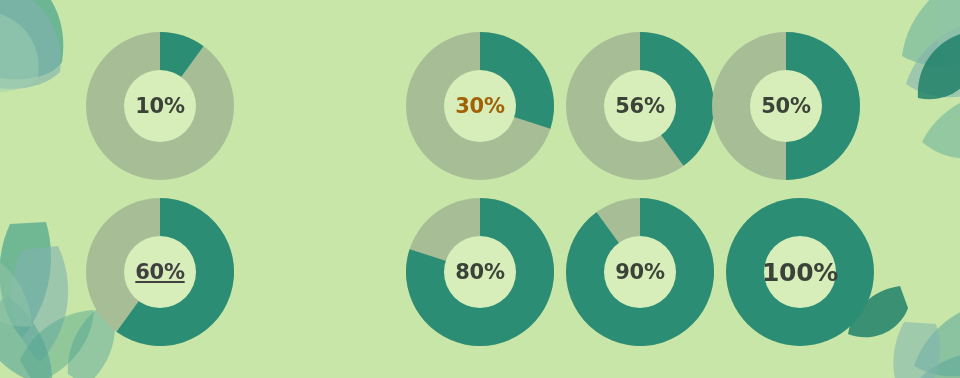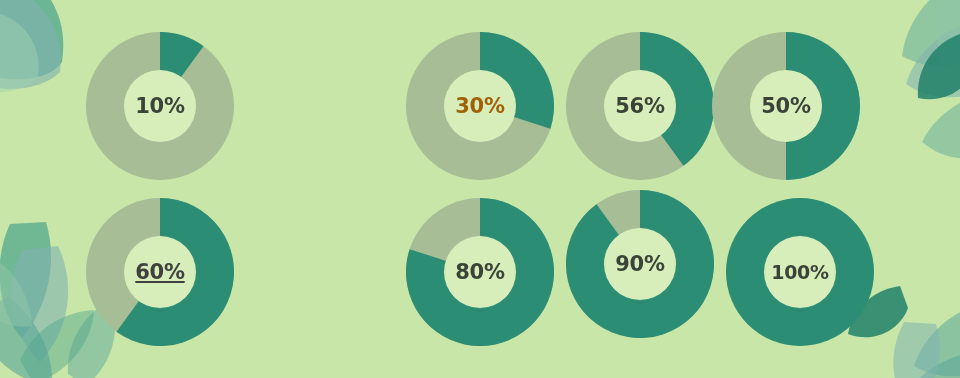--- a/index.html
+++ b/index.html
@@ -54,21 +54,21 @@
     display: flex;
     align-items: center;
     justify-content: center;
     font-family: "DejaVu Sans", sans-serif;
     font-weight: 700;
     font-size: 21px;
     letter-spacing: -0.3px;
     color: #3b4338;
     user-select: none;
   }
-  .donut-label.wide { font-size: 19px; }
+  .donut-label.wide { font-size: 25px; }
 </style>
 </head>
 <body>
 
 <div id="stage">
 
   <svg id="bg-decor" viewBox="0 0 960 378" xmlns="http://www.w3.org/2000/svg">
 
     <g>
       <path d="M -10 -40 C 40 -30 70 10 62 62 C 50 80 10 86 -24 70 Z" fill="#4fa58c" opacity="0.75"></path>
@@ -143,21 +143,21 @@
         <div class="donut-label" style="color: #404040; text-decoration: underline;">60%</div>
       </div>
       <div class="donut" style="left: 406px; top: 198px;">
         <svg viewBox="0 0 148 148">
           <circle cx="74" cy="74" r="74" fill="#a7bd96"></circle>
           <path d="M 74 74 L 74 0 A 74 74 0 1 1 3.6218177941586305 51.132742416253905 Z" fill="#2b8d74"></path>
           <circle cx="74" cy="74" r="36" fill="#d7eeba"></circle>
         </svg>
         <div class="donut-label" style="color: rgb(59, 67, 56); text-align: center;">80%</div>
       </div>
-      <div class="donut" style="left: 566px; top: 190px;">
+      <div class="donut" style="left: 566px; top: 198px;">
         <svg viewBox="0 0 148 148">
           <circle cx="74" cy="74" r="74" fill="#a7bd96"></circle>
           <path d="M 74 74 L 74 0 A 74 74 0 1 1 30.50389133035698 14.132742416253897 Z" fill="#2b8d74"></path>
           <circle cx="74" cy="74" r="36" fill="#d7eeba"></circle>
         </svg>
         <div class="donut-label" style="color: rgb(59, 67, 56);">90%</div>
       </div>
       <div class="donut" style="left: 726px; top: 198px;">
         <svg viewBox="0 0 148 148">
           <path d="M 0 74 A 74 74 0 1 1 148 74 A 74 74 0 1 1 0 74 Z" fill="#2b8d74"></path>

